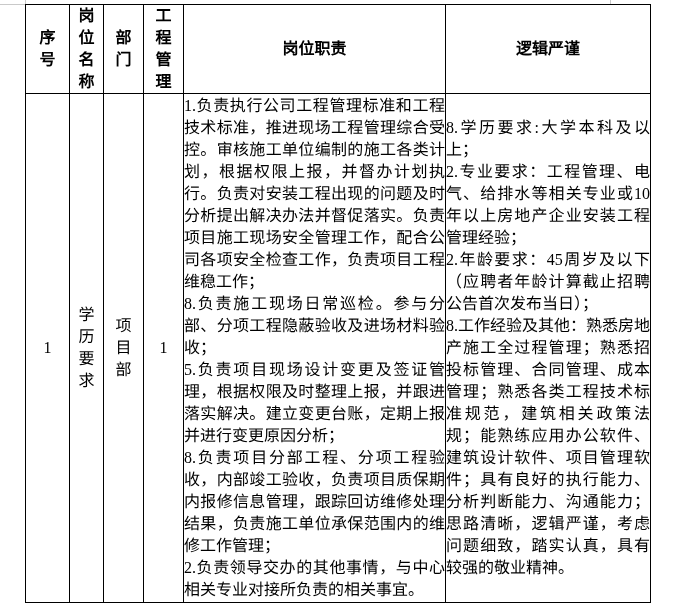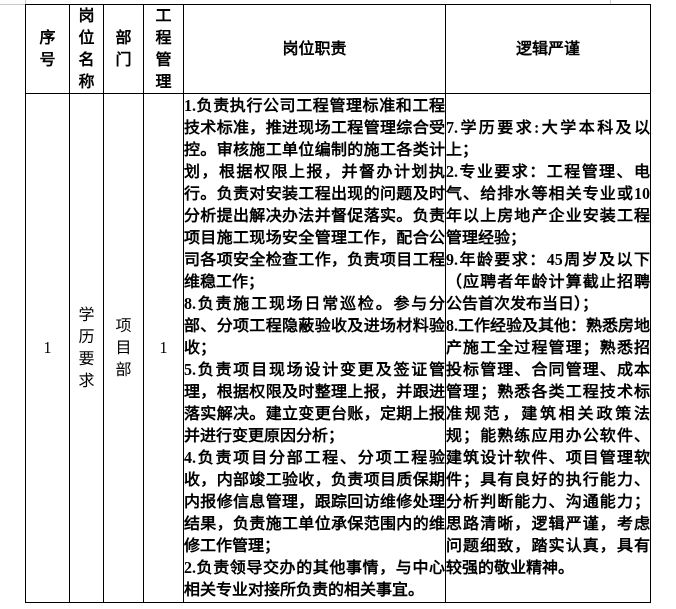--- a/index.html
+++ b/index.html
@@ -57,21 +57,20 @@
   }
 
   td.text-cell {
     text-align: justify;
     vertical-align: middle;
     padding: 0 2px;
   }
   td.text-cell p {
     margin: 0;
     text-align: justify;
-    font-weight: bold;
   }
   td.cell-qualifications { padding: 0 3px; }
 </style>
 </head>
 <body>
 
 <div class="canvas">
 
   <div class="artifact artifact-h"></div>
   <div class="artifact artifact-v1"></div>
@@ -111,26 +110,26 @@
           <span class="vtext">学历要求</span>
         </td>
         <td>
           <span class="vtext">项目部</span>
         </td>
         <td>1</td>
         <td class="text-cell">
           <p>1.负责执行公司工程管理标准和工程技术标准，推进现场工程管理综合受控。审核施工单位编制的施工各类计划，根据权限上报，并督办计划执行。负责对安装工程出现的问题及时分析提出解决办法并督促落实。负责项目施工现场安全管理工作，配合公司各项安全检查工作，负责项目工程维稳工作；</p>
           <p>8.负责施工现场日常巡检。参与分部、分项工程隐蔽验收及进场材料验收；</p>
           <p>5.负责项目现场设计变更及签证管理，根据权限及时整理上报，并跟进落实解决。建立变更台账，定期上报并进行变更原因分析；</p>
-          <p>4.负责项目分部工程、分项工程验收，内部竣工验收，负责项目质保期内报修信息管理，跟踪回访维修处理结果，负责施工单位承保范围内的维修工作管理；</p>
+          <p>8.负责项目分部工程、分项工程验收，内部竣工验收，负责项目质保期内报修信息管理，跟踪回访维修处理结果，负责施工单位承保范围内的维修工作管理；</p>
           <p>2.负责领导交办的其他事情，与中心相关专业对接所负责的相关事宜。</p>
         </td>
         <td class="text-cell cell-qualifications">
-          <p>7.学历要求:大学本科及以上；</p>
+          <p>8.学历要求:大学本科及以上；</p>
           <p>2.专业要求：工程管理、电气、给排水等相关专业或10年以上房地产企业安装工程管理经验；</p>
-          <p>9.年龄要求：45周岁及以下（应聘者年龄计算截止招聘公告首次发布当日）；</p>
+          <p>2.年龄要求：45周岁及以下（应聘者年龄计算截止招聘公告首次发布当日）；</p>
           <p>8.工作经验及其他：熟悉房地产施工全过程管理；熟悉招投标管理、合同管理、成本管理；熟悉各类工程技术标准规范，建筑相关政策法规；能熟练应用办公软件、建筑设计软件、项目管理软件；具有良好的执行能力、分析判断能力、沟通能力；思路清晰，逻辑严谨，考虑问题细致，踏实认真，具有较强的敬业精神。</p>
         </td>
       </tr>
     </tbody>
   </table>
 
 </div>
 
 </body></html>

